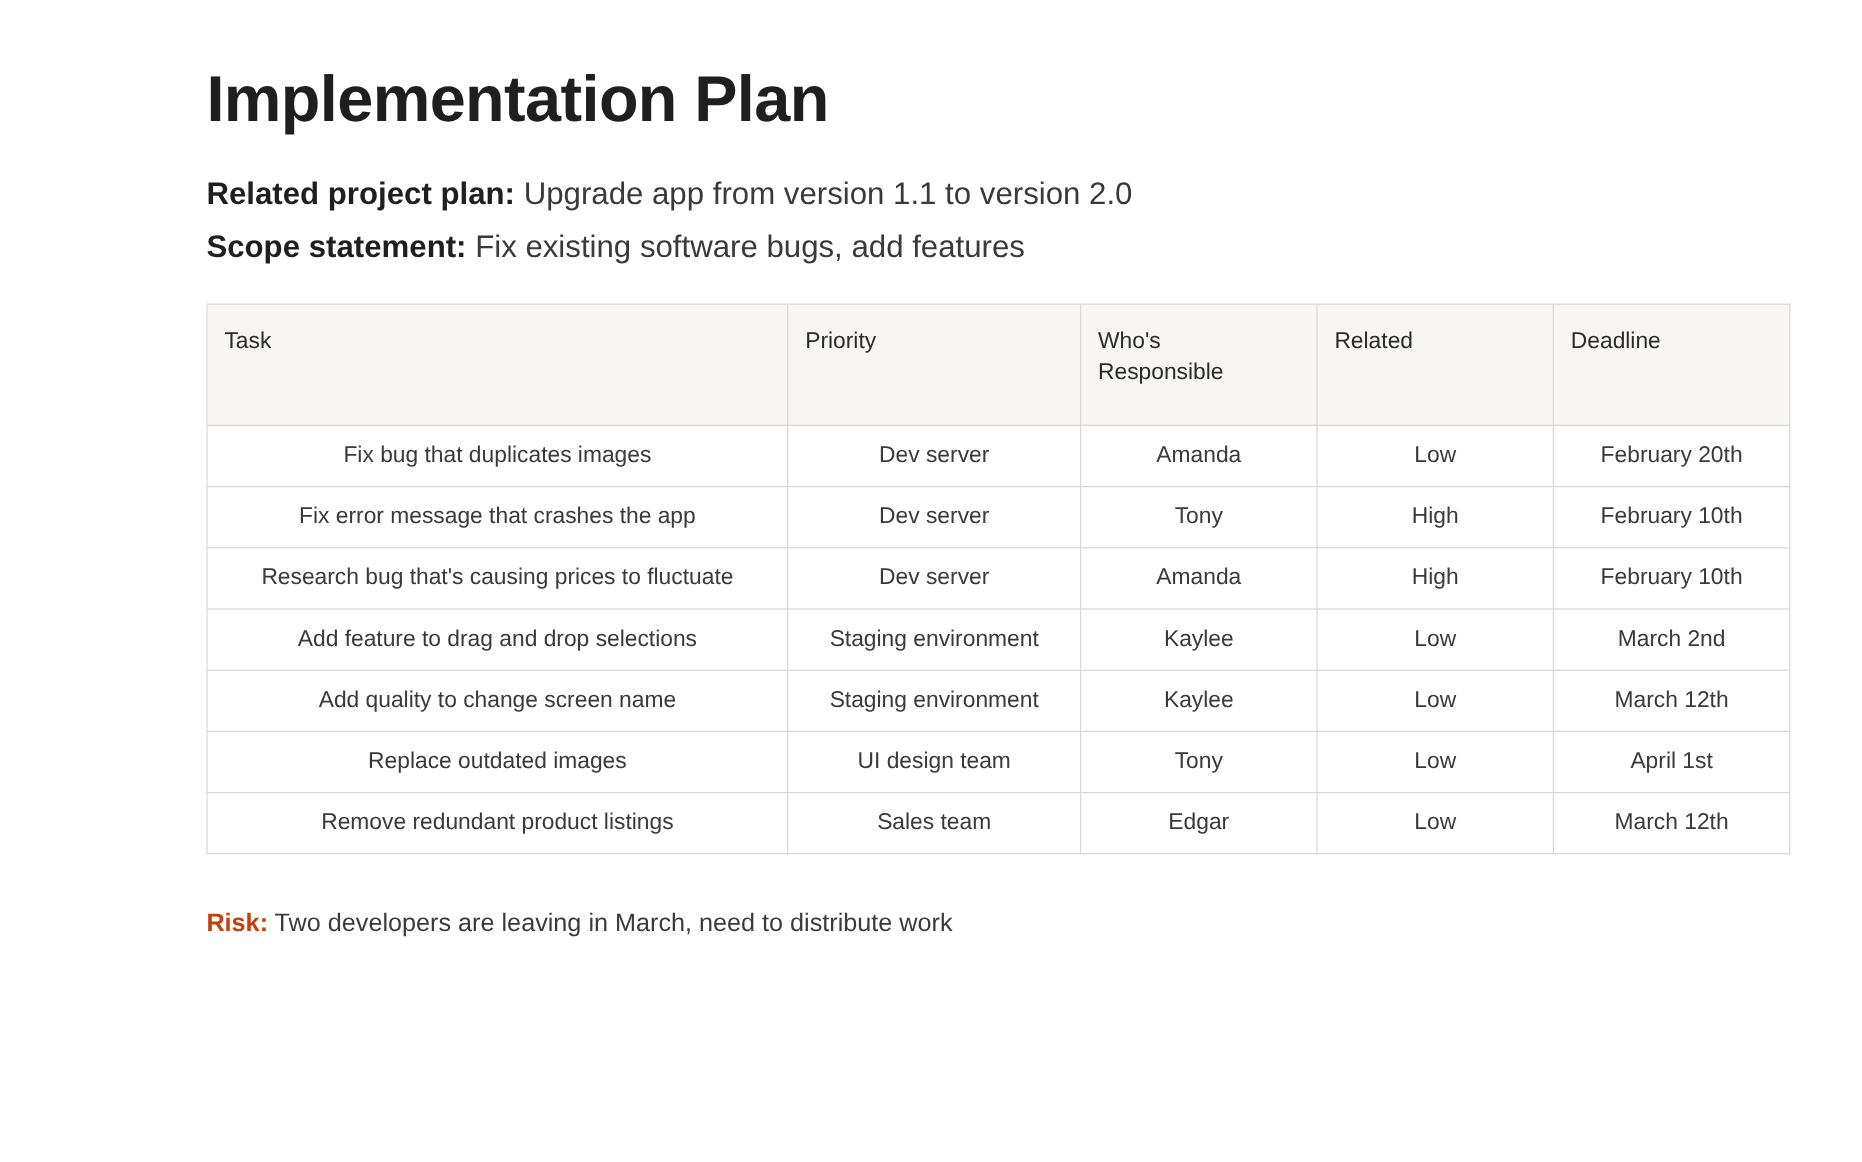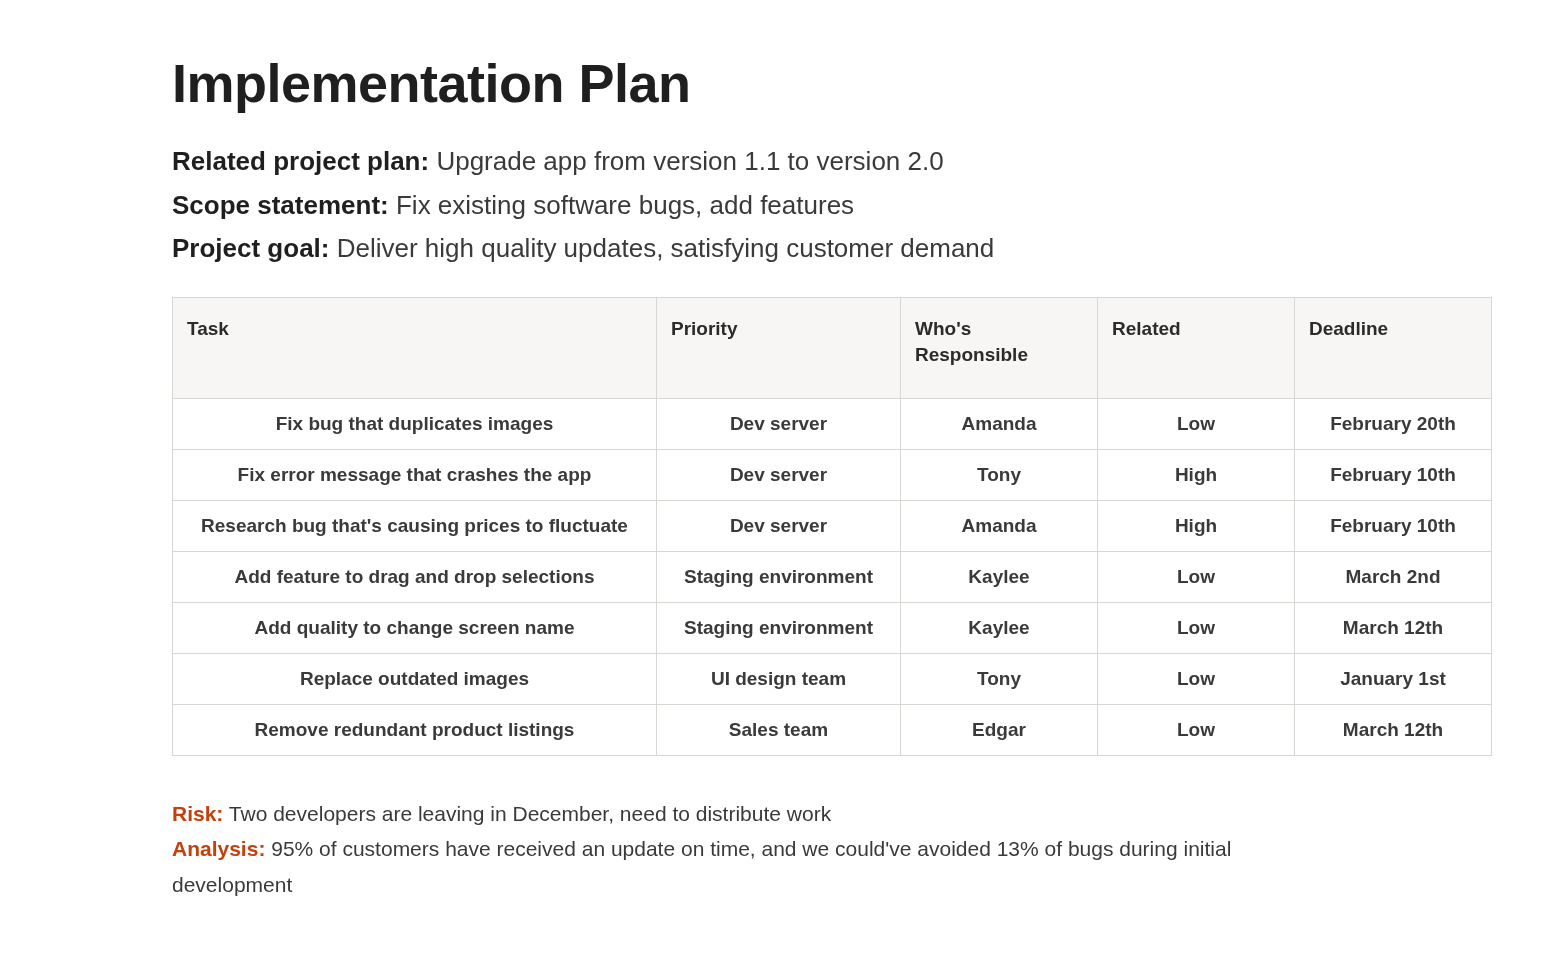--- a/index.html
+++ b/index.html
@@ -47,21 +47,21 @@
     table-layout: fixed;
     font-size: 19px;
     color: #3a3a3a;
   }
   table.plan th,
   table.plan td {
     border: 1px solid #d9d7d3;
     text-align: left;
     vertical-align: top;
     padding: 16px 14px 16px 14px;
-    font-weight: bold;
+    font-weight: normal;
   }
   table.plan thead th {
     background: #f7f6f4;
     color: #2b2b2b;
     font-size: 19px;
     height: 52px;
     padding-top: 18px;
     padding-bottom: 30px;
     line-height: 1.35;
   }
@@ -99,24 +99,20 @@
   <h1 class="doc-title">Implementation Plan</h1>
 
   <div class="meta-block">
     <div class="meta-line">
       <span class="meta-label">Related project plan:</span>
       <span>Upgrade app from version 1.1 to version 2.0</span>
     </div>
     <div class="meta-line">
       <span class="meta-label">Scope statement:</span>
       <span>Fix existing software bugs, add features</span>
-    </div>
-    <div class="meta-line">
-      <span class="meta-label">Project goal:</span>
-      <span>Deliver high quality updates, satisfying customer demand</span>
     </div>
   </div>
 
   <table class="plan">
     <thead>
       <tr>
         <th class="col-task">Task</th>
         <th class="col-res">Priority</th>
         <th class="col-who">
           <span>Who's</span><br>
@@ -160,36 +156,32 @@
         <td>Staging environment</td>
         <td>Kaylee</td>
         <td>Low</td>
         <td>March 12th</td>
       </tr>
       <tr>
         <td>Replace outdated images</td>
         <td>UI design team</td>
         <td>Tony</td>
         <td>Low</td>
-        <td>January 1st</td>
+        <td>April 1st</td>
       </tr>
       <tr>
         <td>Remove redundant product listings</td>
         <td>Sales team</td>
         <td>Edgar</td>
         <td>Low</td>
         <td>March 12th</td>
       </tr>
     </tbody>
   </table>
 
   <div class="notes-block">
     <div class="note-line">
       <span class="note-label">Risk:</span>
-      <span>Two developers are leaving in December, need to distribute work</span>
-    </div>
-    <div class="note-line">
-      <span class="note-label">Analysis:</span>
-      <span>95% of customers have received an update on time, and we could've avoided 13% of bugs during initial development</span>
+      <span>Two developers are leaving in March, need to distribute work</span>
     </div>
   </div>
 
 </div>
 
 </body></html>

